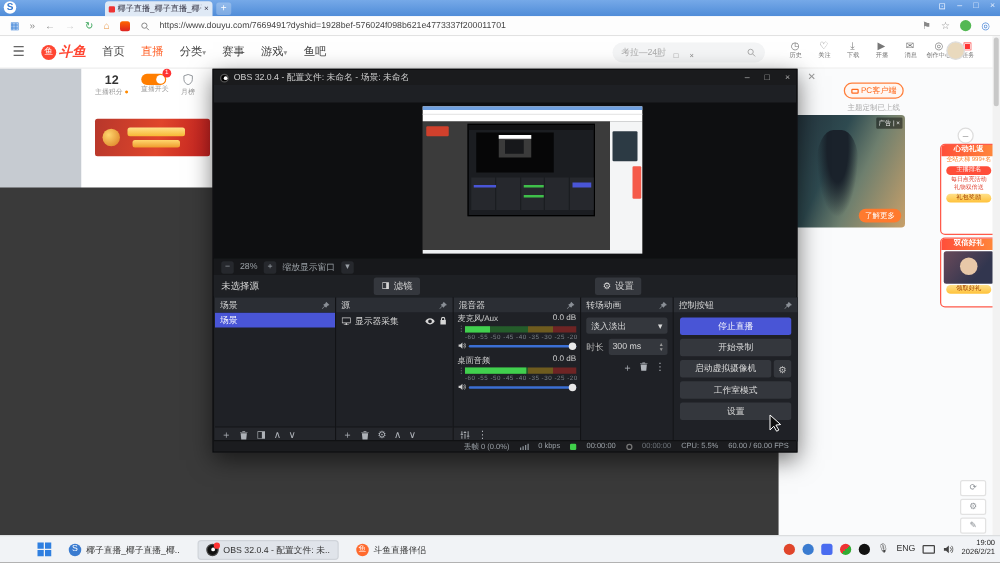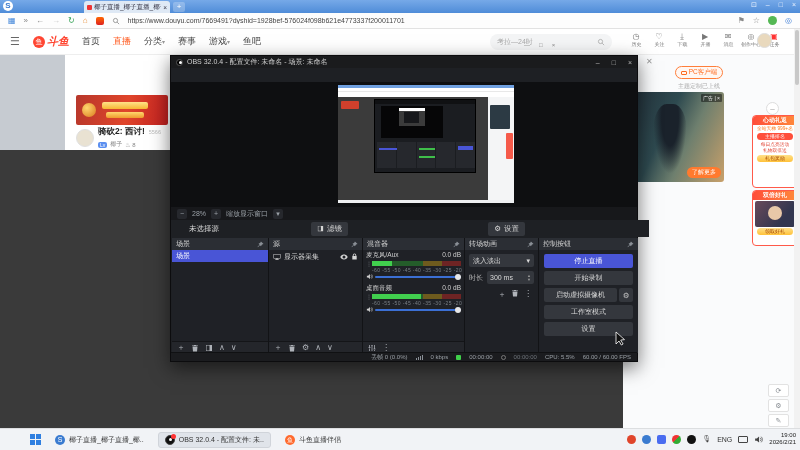--- a/index.html
+++ b/index.html
@@ -98,21 +98,21 @@
 .cap2 .w{position:absolute;left:0;top:0;width:26px;height:3px;background:#fff}
 .cap2 .o{position:absolute;left:5px;top:4px;width:15px;height:11px;background:#17181b}
 .cap-panels{position:absolute;left:2px;top:42px;width:98px;height:26px;display:flex;gap:1px}
 .cap-panels div{flex:1;background:#26282d;position:relative}
 .cap-meter1,.cap-meter2{position:absolute;left:2px;width:16px;height:2px;background:#3fbf4a}
 .cap-meter1{top:6px}.cap-meter2{top:14px}
 .cap-blue{position:absolute;left:2px;top:4px;right:2px;height:4px;background:#4955d6}
 .cap-task{position:absolute;left:0;top:115px;width:176px;height:3px;background:#eef0f2}
 .zoombar{position:absolute;left:0;top:151px;width:466px;height:13px;background:#17181b;display:flex;align-items:center;gap:5px;padding:0 6px;color:#9aa0a6;font-size:7px}
 .zbtn{width:10px;text-align:center;background:#26282d;border-radius:2px;line-height:10px}
-.srcbar{position:absolute;left:12px;top:164px;width:466px;height:17px;background:#1e2024;display:flex;align-items:center;gap:6px;padding:0 6px}
+.srcbar{position:absolute;left:0;top:164px;width:466px;height:17px;background:#1e2024;display:flex;align-items:center;gap:6px;padding:0 6px}
 .srcbar .none{color:#dadada}
 .sbtn{display:flex;align-items:center;gap:3px;background:#34373d;border-radius:2px;padding:2px 6px;color:#d5d5d5}
 .docks{position:absolute;left:1px;top:182px;width:466px;height:115px;display:flex;gap:1px;background:#121316}
 .dock{background:#1e2024;display:flex;flex-direction:column}
 .dhead{height:12px;background:#2b2e34;display:flex;align-items:center;justify-content:space-between;padding:0 4px;color:#d8d8d8;font-size:7px}
 .dbody{flex:1;background:#1f2126;position:relative;overflow:hidden}
 .dfoot{height:12px;background:#24262b;border-top:1px solid #141518;display:flex;align-items:center;gap:6px;padding:0 5px;color:#aeb2b8;font-size:8px}
 .selrow{height:12px;background:#4955d6;color:#fff;display:flex;align-items:center;padding:0 4px;font-size:7px}
 .srow{height:13px;display:flex;align-items:center;gap:3px;padding:0 4px;color:#d6d6d6;font-size:7px}
 .srow .sp{flex:1}
@@ -283,43 +283,48 @@
   </div>
 
   <div class="abs bgwc">
     <span>—</span>
     <span>□</span>
     <span>×</span>
   </div>
 
   <div class="abs grayL"></div>
 
+  <div class="abs stats">
+    <div class="r" style="gap:10px;align-items:flex-start">
+      <div style="text-align:center">
+        <div class="score-num">12</div>
+        <div class="tinylab"><span>主播积分</span> <span style="color:#ff8a00">●</span></div>
+      </div>
+      <div style="text-align:center">
+        <div class="toggle">
+          <span class="knob"></span>
+          <span class="badge1">1</span>
+        </div>
+        <div class="tinylab">直播开关</div>
+      </div>
+      <div style="text-align:center;color:#8a8f94">
+        <svg class="ic" width="9" height="9">
+            <use href="#i-shield"></use>
+          </svg>
+        <div class="tinylab">月榜</div>
+      </div>
+    </div>
+  </div>
 
   <div class="abs banner">
     <span class="coin"></span>
     <span class="gold"></span>
     <span class="gold2"></span>
   </div>
 
-  <div class="abs room">
-    <div class="r" style="gap:4px">
-      <span class="ravatar"></span>
-      <div>
-        <div class="r" style="gap:4px">
-          <span class="rtitle">骑砍2: 西讨!</span>
-          <span class="rview">5566</span>
-        </div>
-        <div class="r" style="gap:3px;margin-top:2px">
-          <span class="lvl">Lv</span>
-          <span class="tagtxt">椰子</span>
-          <span class="tagtxt">♨ 8</span>
-        </div>
-      </div>
-    </div>
-  </div>
 
   <div class="abs dark"></div>
 
   <div class="abs sidebar">
     <span class="xclose">✕</span>
     <span class="pcbtn">
       <span class="mon"></span>
       <span>PC客户端</span>
     </span>
     <div class="theme">主题定制已上线</div>

